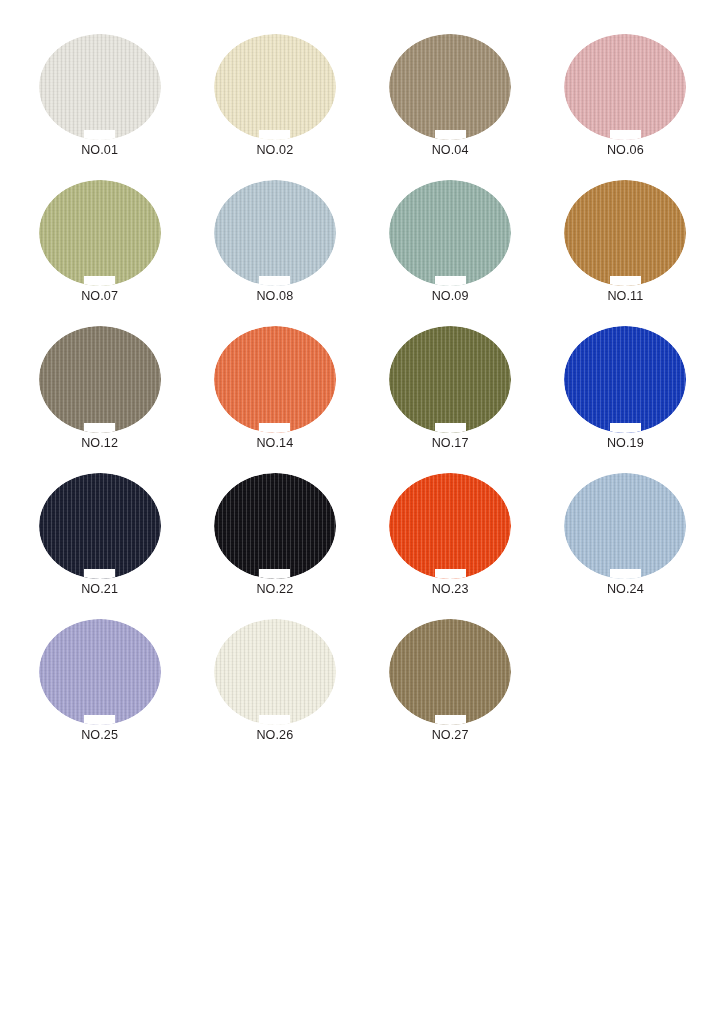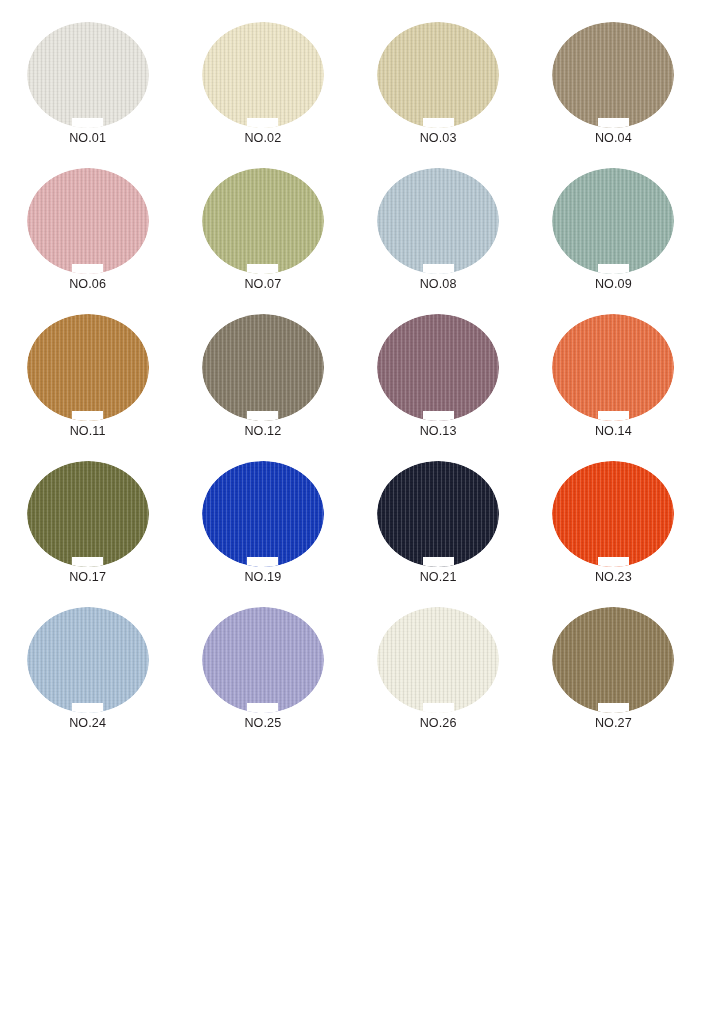--- a/index.html
+++ b/index.html
@@ -14,21 +14,21 @@
     overflow: hidden;
     font-family: "Liberation Sans", sans-serif;
   }
 
   #swatch-sheet {
     position: relative;
     width: 701px;
     height: 1024px;
     background: #ffffff;
     box-sizing: border-box;
-    padding: 0;
+    padding: 12px;
   }
 
   .swatch-grid {
     display: grid;
     grid-template-columns: repeat(4, 175.25px);
     grid-template-rows: repeat(7, 146.2px);
     width: 701px;
     height: 1023.4px;
   }
 
@@ -112,26 +112,20 @@
         <div class="swatch-label">NO.01</div>
       </div>
       <div class="swatch-cell">
         <div class="disc-wrap">
           <div class="disc" style="--sw: #ece4c6;"></div>
         </div>
         <div class="swatch-label">NO.02</div>
       </div>
       <div class="swatch-cell">
         <div class="disc-wrap">
-          <div class="disc" style="--sw: #d9cfa8;"></div>
-        </div>
-        <div class="swatch-label">NO.03</div>
-      </div>
-      <div class="swatch-cell">
-        <div class="disc-wrap">
           <div class="disc" style="--sw: #a08f74;"></div>
         </div>
         <div class="swatch-label">NO.04</div>
       </div>
       <div class="swatch-cell">
         <div class="disc-wrap">
           <div class="disc" style="--sw: #e0b0b2;"></div>
         </div>
         <div class="swatch-label">NO.06</div>
       </div>
@@ -160,26 +154,20 @@
         <div class="swatch-label">NO.11</div>
       </div>
       <div class="swatch-cell">
         <div class="disc-wrap">
           <div class="disc" style="--sw: #857b68;"></div>
         </div>
         <div class="swatch-label">NO.12</div>
       </div>
       <div class="swatch-cell">
         <div class="disc-wrap">
-          <div class="disc" style="--sw: #8a6874;"></div>
-        </div>
-        <div class="swatch-label">NO.13</div>
-      </div>
-      <div class="swatch-cell">
-        <div class="disc-wrap">
           <div class="disc" style="--sw: #e87044;"></div>
         </div>
         <div class="swatch-label">NO.14</div>
       </div>
       <div class="swatch-cell">
         <div class="disc-wrap">
           <div class="disc" style="--sw: #6d6f3c;"></div>
         </div>
         <div class="swatch-label">NO.17</div>
       </div>
@@ -187,20 +175,26 @@
         <div class="disc-wrap">
           <div class="disc" style="--sw: #1338ba;"></div>
         </div>
         <div class="swatch-label">NO.19</div>
       </div>
       <div class="swatch-cell">
         <div class="disc-wrap">
           <div class="disc" style="--sw: #191d2f;"></div>
         </div>
         <div class="swatch-label">NO.21</div>
+      </div>
+      <div class="swatch-cell">
+        <div class="disc-wrap">
+          <div class="disc" style="--sw: #100f14;"></div>
+        </div>
+        <div class="swatch-label">NO.22</div>
       </div>
       <div class="swatch-cell">
         <div class="disc-wrap">
           <div class="disc" style="--sw: #ea4311;"></div>
         </div>
         <div class="swatch-label">NO.23</div>
       </div>
       <div class="swatch-cell">
         <div class="disc-wrap">
           <div class="disc" style="--sw: #a9c0d6;"></div>

